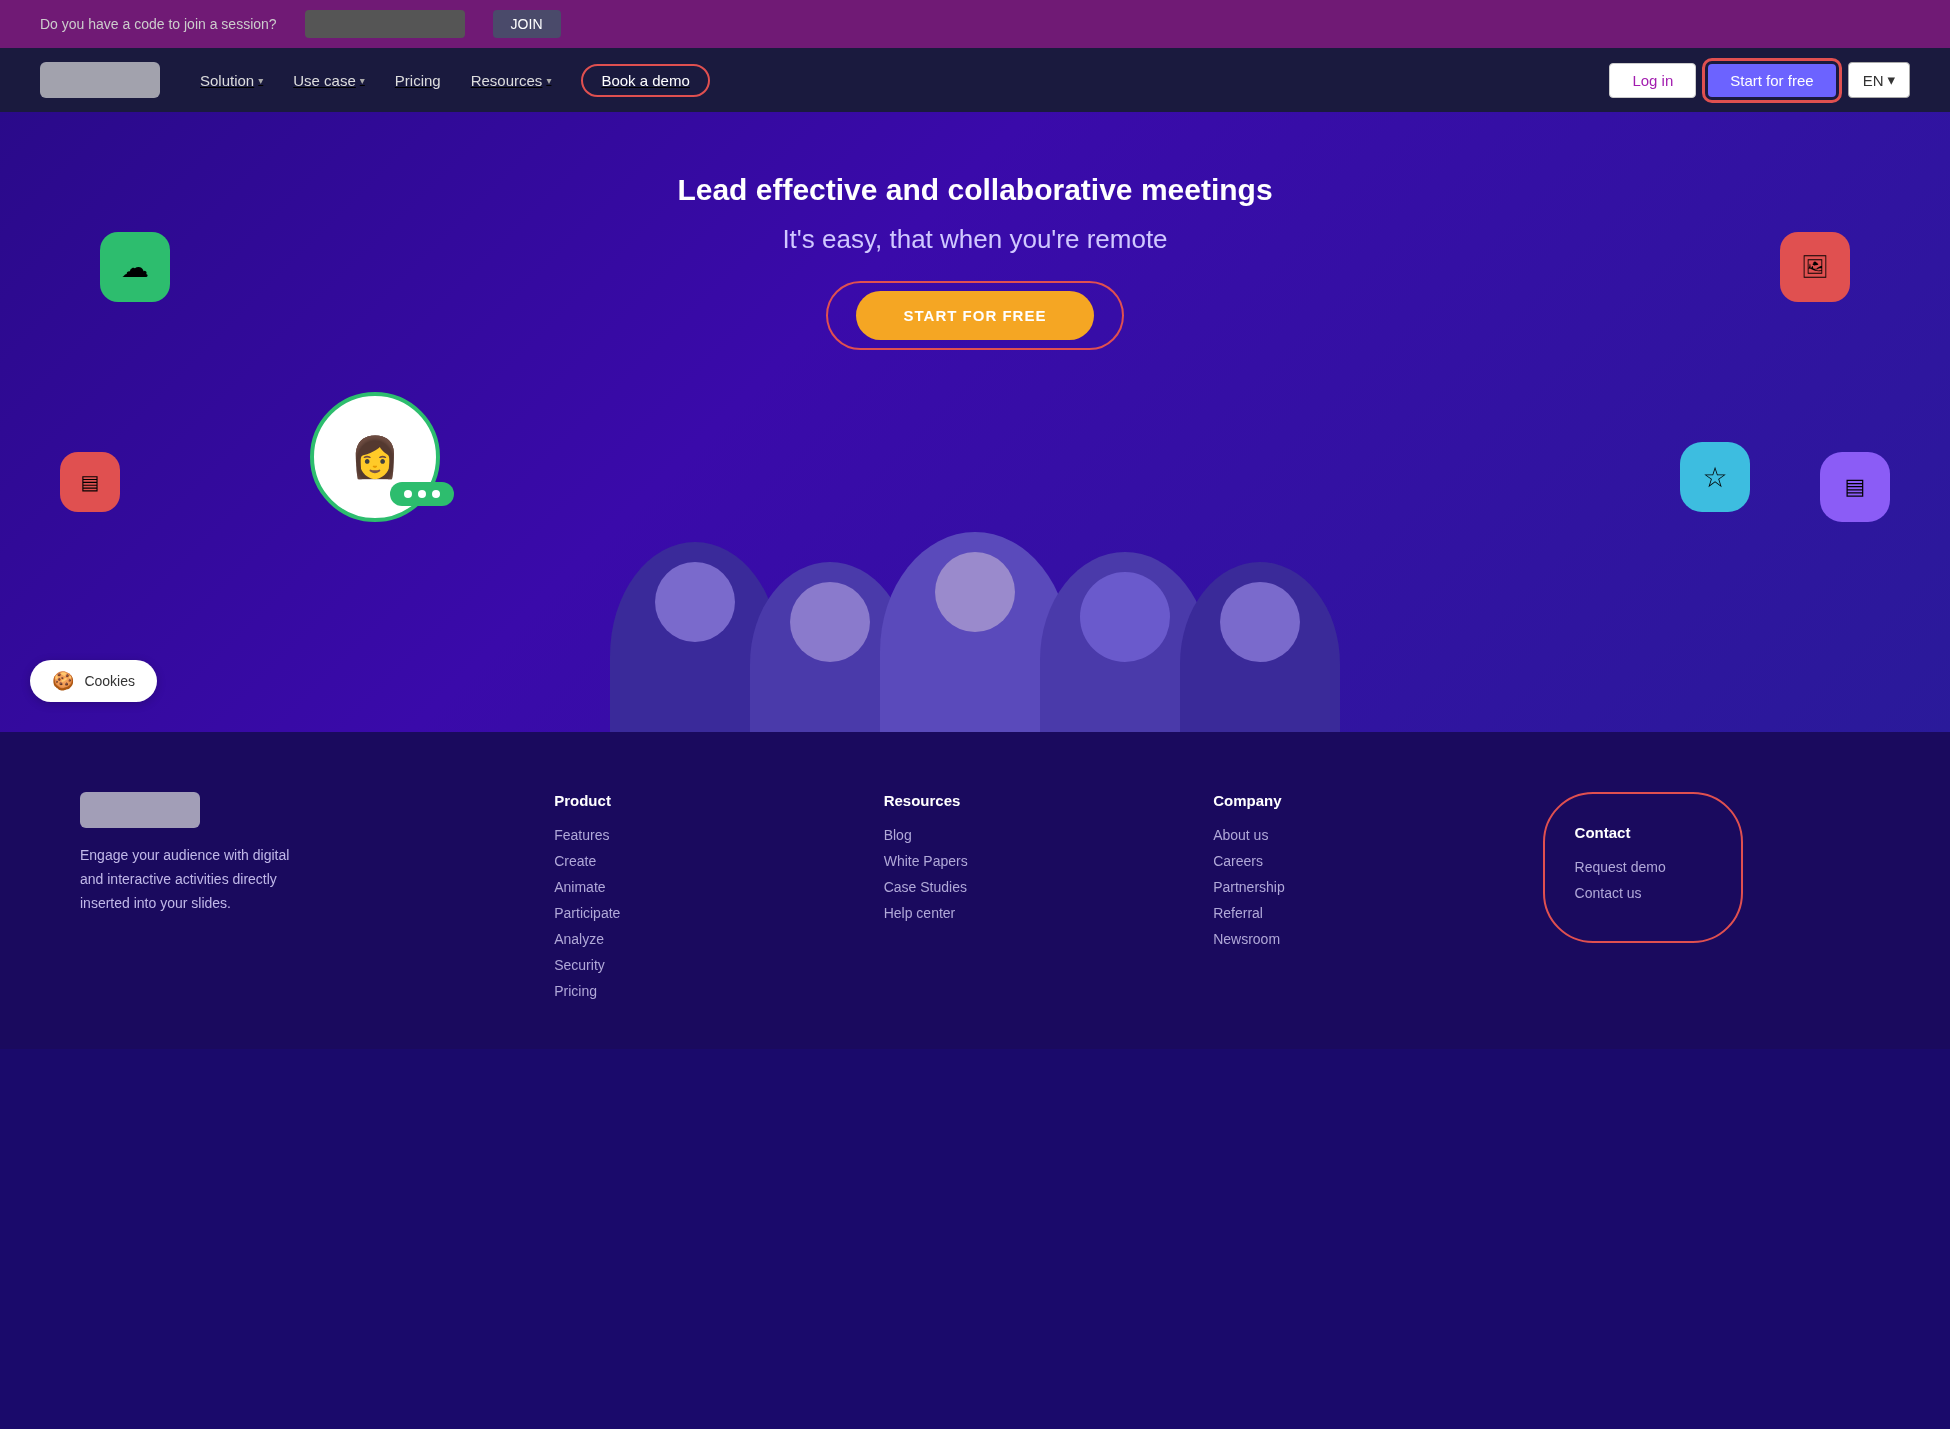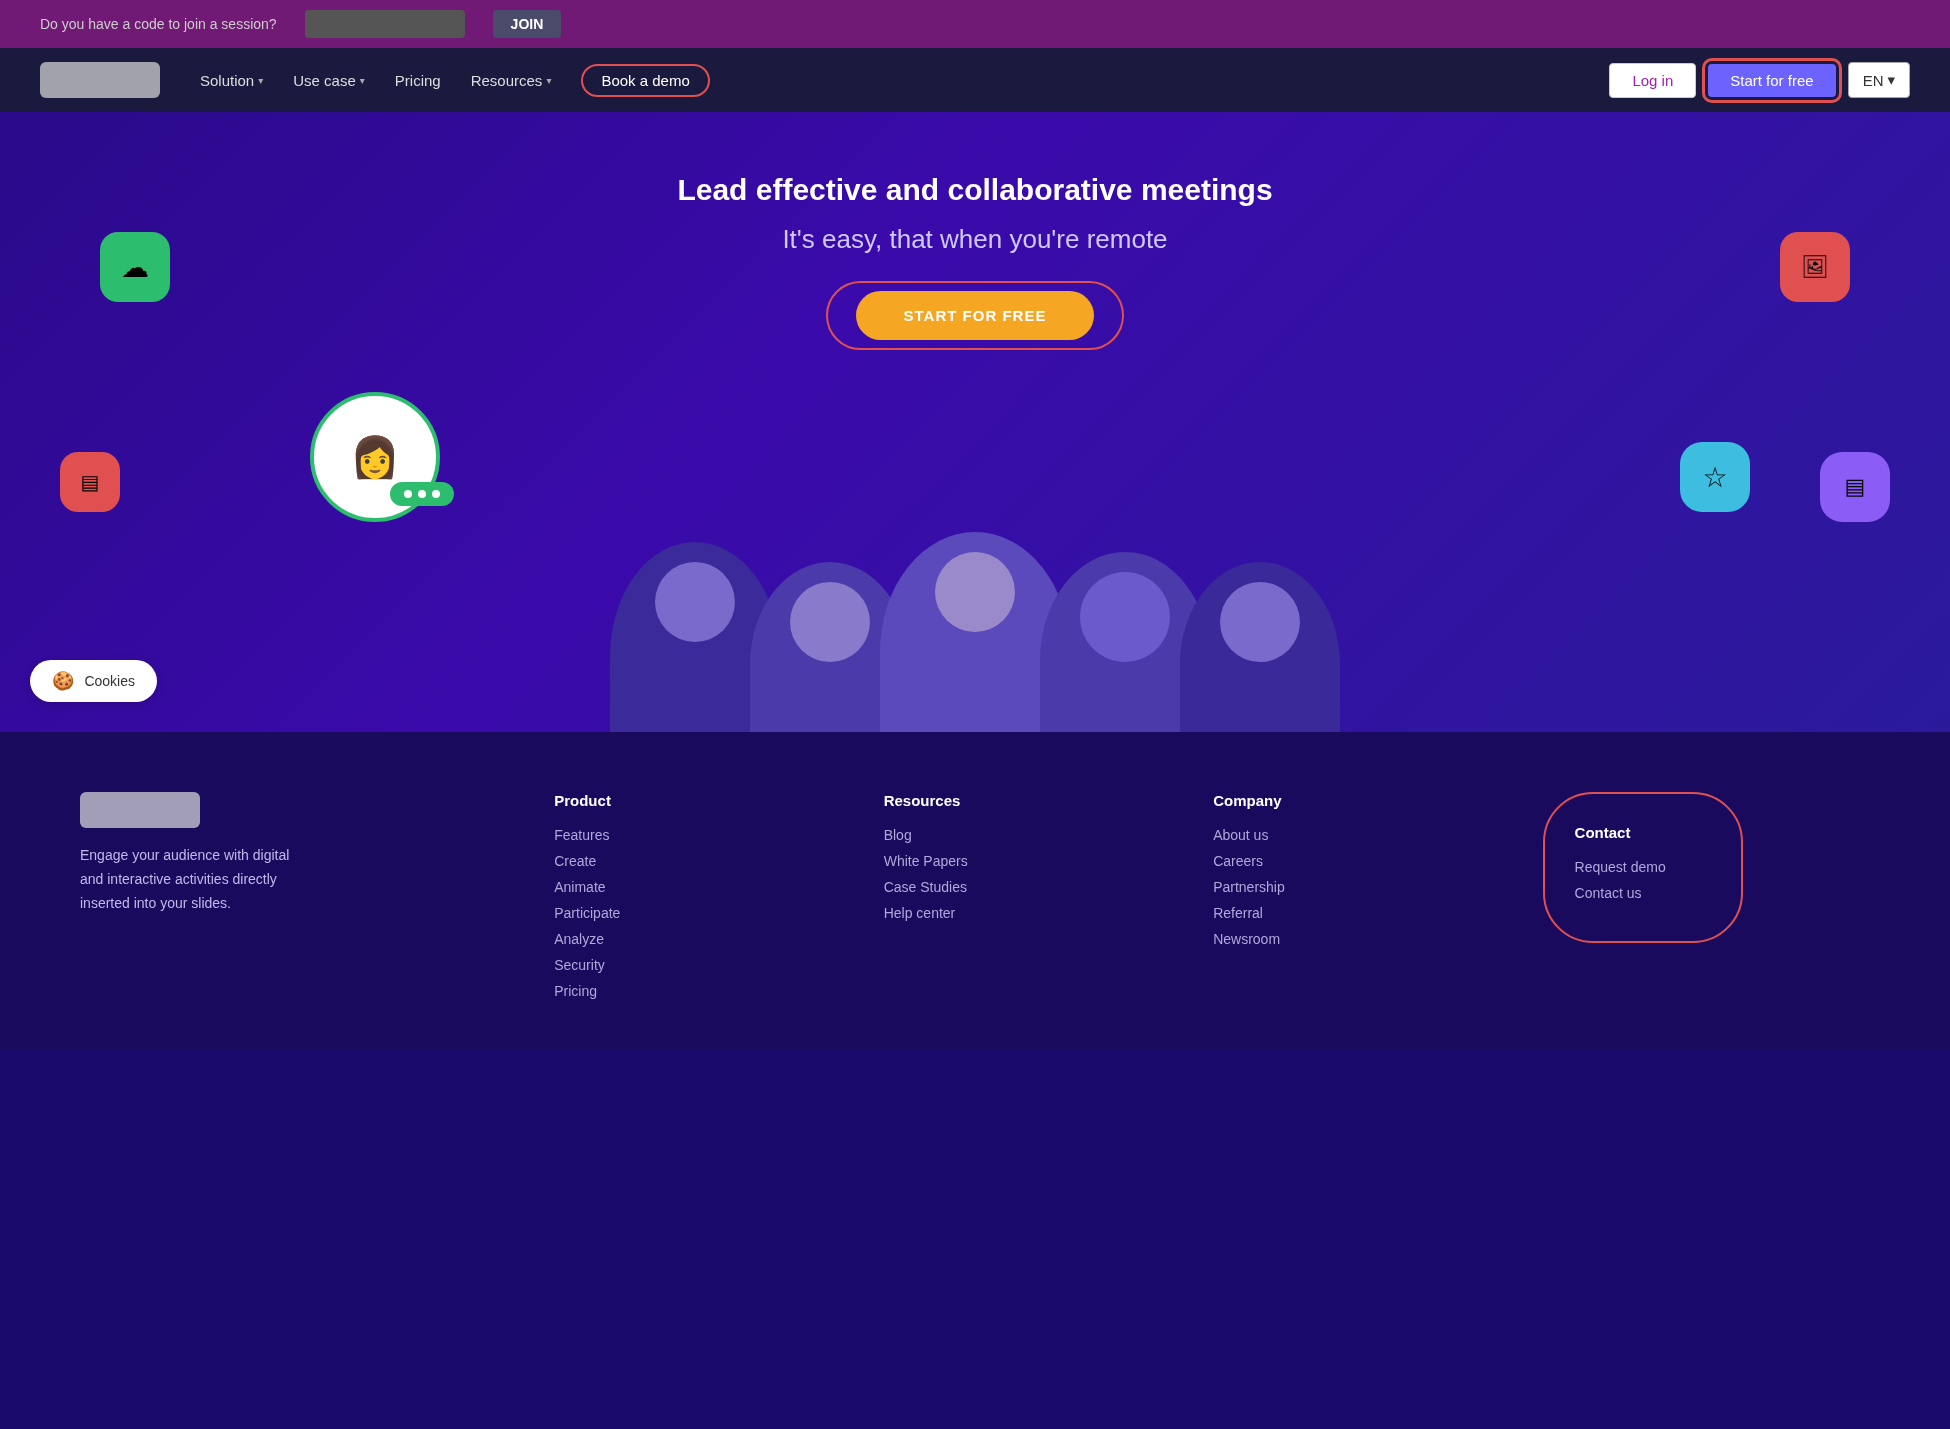--- a/index.html
+++ b/index.html
@@ -24,21 +24,21 @@
       width: 160px;
     }
     .join-btn {
       background: #4a4a6a;
       border: none;
       border-radius: 4px;
       padding: 6px 18px;
       color: #fff;
       font-size: 14px;
       cursor: pointer;
-      font-weight: 700;
+      font-weight: 400;
     }
 
     
     .navbar {
       background: #1a1a3e;
       padding: 14px 40px;
       display: flex;
       align-items: center;
       gap: 0;
     }
@@ -48,20 +48,21 @@
       background: #ddd;
       border-radius: 6px;
       margin-right: 40px;
       opacity: 0.7;
     }
     .nav-links {
       display: flex;
       align-items: center;
       gap: 30px;
       flex: 1;
+      text-decoration: underline;
     }
     .nav-item {
       color: #ddd;
       font-size: 15px;
       cursor: pointer;
       display: flex;
       align-items: center;
       gap: 4px;
     }
     .nav-item .arrow { font-size: 10px; color: #aaa; }

